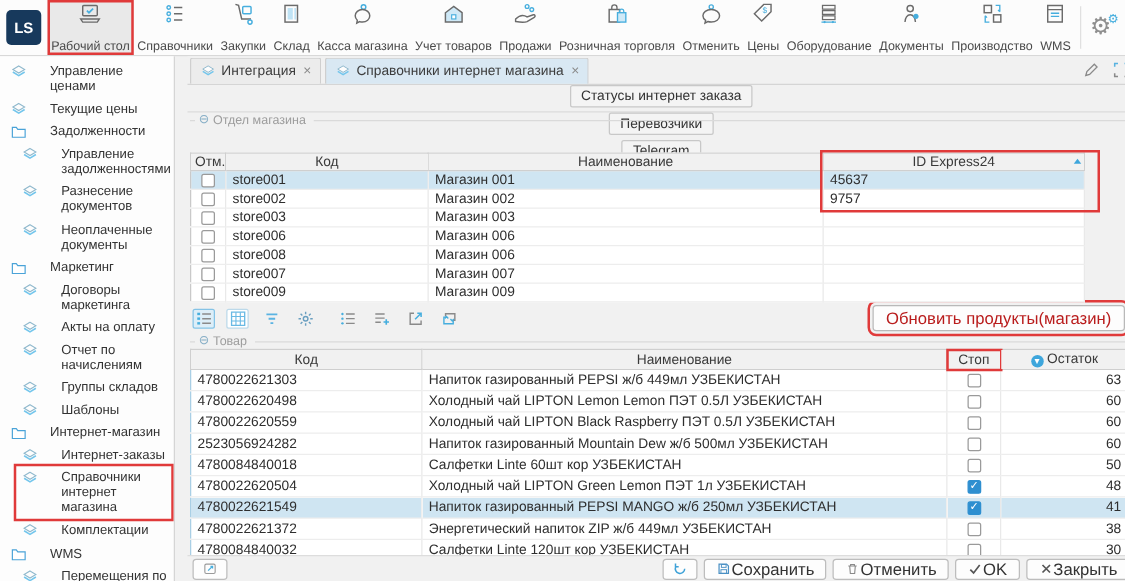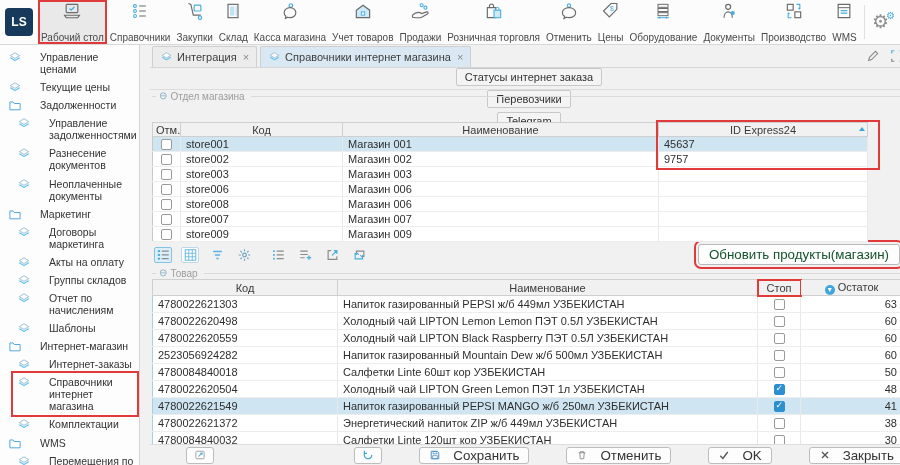--- a/index.html
+++ b/index.html
@@ -84,27 +84,27 @@
   th.red-box{outline-offset:-1px;}
 
   .toolbar-row{height:25px;display:flex;align-items:center;gap:9px;padding:0 4px;}
   .toolbar-row.bottom{height:15px;}
   .ticon{width:18px;height:16px;display:flex;align-items:center;justify-content:center;cursor:pointer;}
   .ticon svg{width:15px;height:14px;display:block;}
   .ticon.boxed{border:1px solid #bcd9ea;background:#fff;border-radius:2px;}
   .ticon.active{background:#ddeef8;border-color:#85c3e6;}
   .ticon.grp{margin-left:7px;}
   .update-btn{margin-left:auto;margin-right:6px;background:#fdfdfd;border:1px solid #b9b9b9;border-radius:3px;
-              padding:2px 10px;color:#14532d;cursor:pointer;white-space:nowrap;}
+              padding:2px 10px;color:#b91c1c;cursor:pointer;white-space:nowrap;}
   .update-btn.red-box{outline-offset:2px;}
 
   .footer{position:absolute;left:0;bottom:0;width:760px;height:21px;background:#f1f1f1;border-top:1px solid #ddd;
           display:flex;align-items:center;gap:5px;padding:0 6px 0 4px;}
-  .btn{display:flex;align-items:center;gap:12px;background:#fdfdfd;border:1px solid #bdbdbd;border-radius:3px;
-       height:17px;padding:0 9px;color:#333;cursor:pointer;white-space:nowrap;margin-left:32px;}
+  .btn{display:flex;align-items:center;gap:0;background:#fdfdfd;border:1px solid #bdbdbd;border-radius:3px;
+       height:17px;padding:0 9px;color:#333;cursor:pointer;white-space:nowrap;}
   .btn.icon-only{padding:0 7px;}
   .btn svg{width:12px;height:12px;display:block;}
   .f-spacer{flex:1;}
 </style>
 </head>
 <body>
 
 <div class="screen">
 
   <header class="topbar">
@@ -361,31 +361,31 @@
         <span class="lbl">Акты на оплату</span>
       </div>
 
       <div class="sb-item child">
         <span class="sb-ic">
           <svg viewBox="0 0 16 14">
             <path d="M8 1l6 3.6L8 8.2 2 4.6z" fill="#fdfdfd" stroke="#90b9cd" stroke-width="1.1"></path>
             <path d="M2 7.2l6 3.6 6-3.6" fill="none" stroke="#74c6ec" stroke-width="1.7"></path>
           </svg>
         </span>
+        <span class="lbl">Отчет по начислениям</span>
+      </div>
+
+      <div class="sb-item child">
+        <span class="sb-ic">
+          <svg viewBox="0 0 16 14">
+            <path d="M8 1l6 3.6L8 8.2 2 4.6z" fill="#fdfdfd" stroke="#90b9cd" stroke-width="1.1"></path>
+            <path d="M2 7.2l6 3.6 6-3.6" fill="none" stroke="#74c6ec" stroke-width="1.7"></path>
+          </svg>
+        </span>
         <span class="lbl">Группы складов</span>
-      </div>
-
-      <div class="sb-item child">
-        <span class="sb-ic">
-          <svg viewBox="0 0 16 14">
-            <path d="M8 1l6 3.6L8 8.2 2 4.6z" fill="#fdfdfd" stroke="#90b9cd" stroke-width="1.1"></path>
-            <path d="M2 7.2l6 3.6 6-3.6" fill="none" stroke="#74c6ec" stroke-width="1.7"></path>
-          </svg>
-        </span>
-        <span class="lbl">Отчет по начислениям</span>
       </div>
 
       <div class="sb-item child">
         <span class="sb-ic">
           <svg viewBox="0 0 16 14">
             <path d="M8 1l6 3.6L8 8.2 2 4.6z" fill="#fdfdfd" stroke="#90b9cd" stroke-width="1.1"></path>
             <path d="M2 7.2l6 3.6 6-3.6" fill="none" stroke="#74c6ec" stroke-width="1.7"></path>
           </svg>
         </span>
         <span class="lbl">Шаблоны</span>

